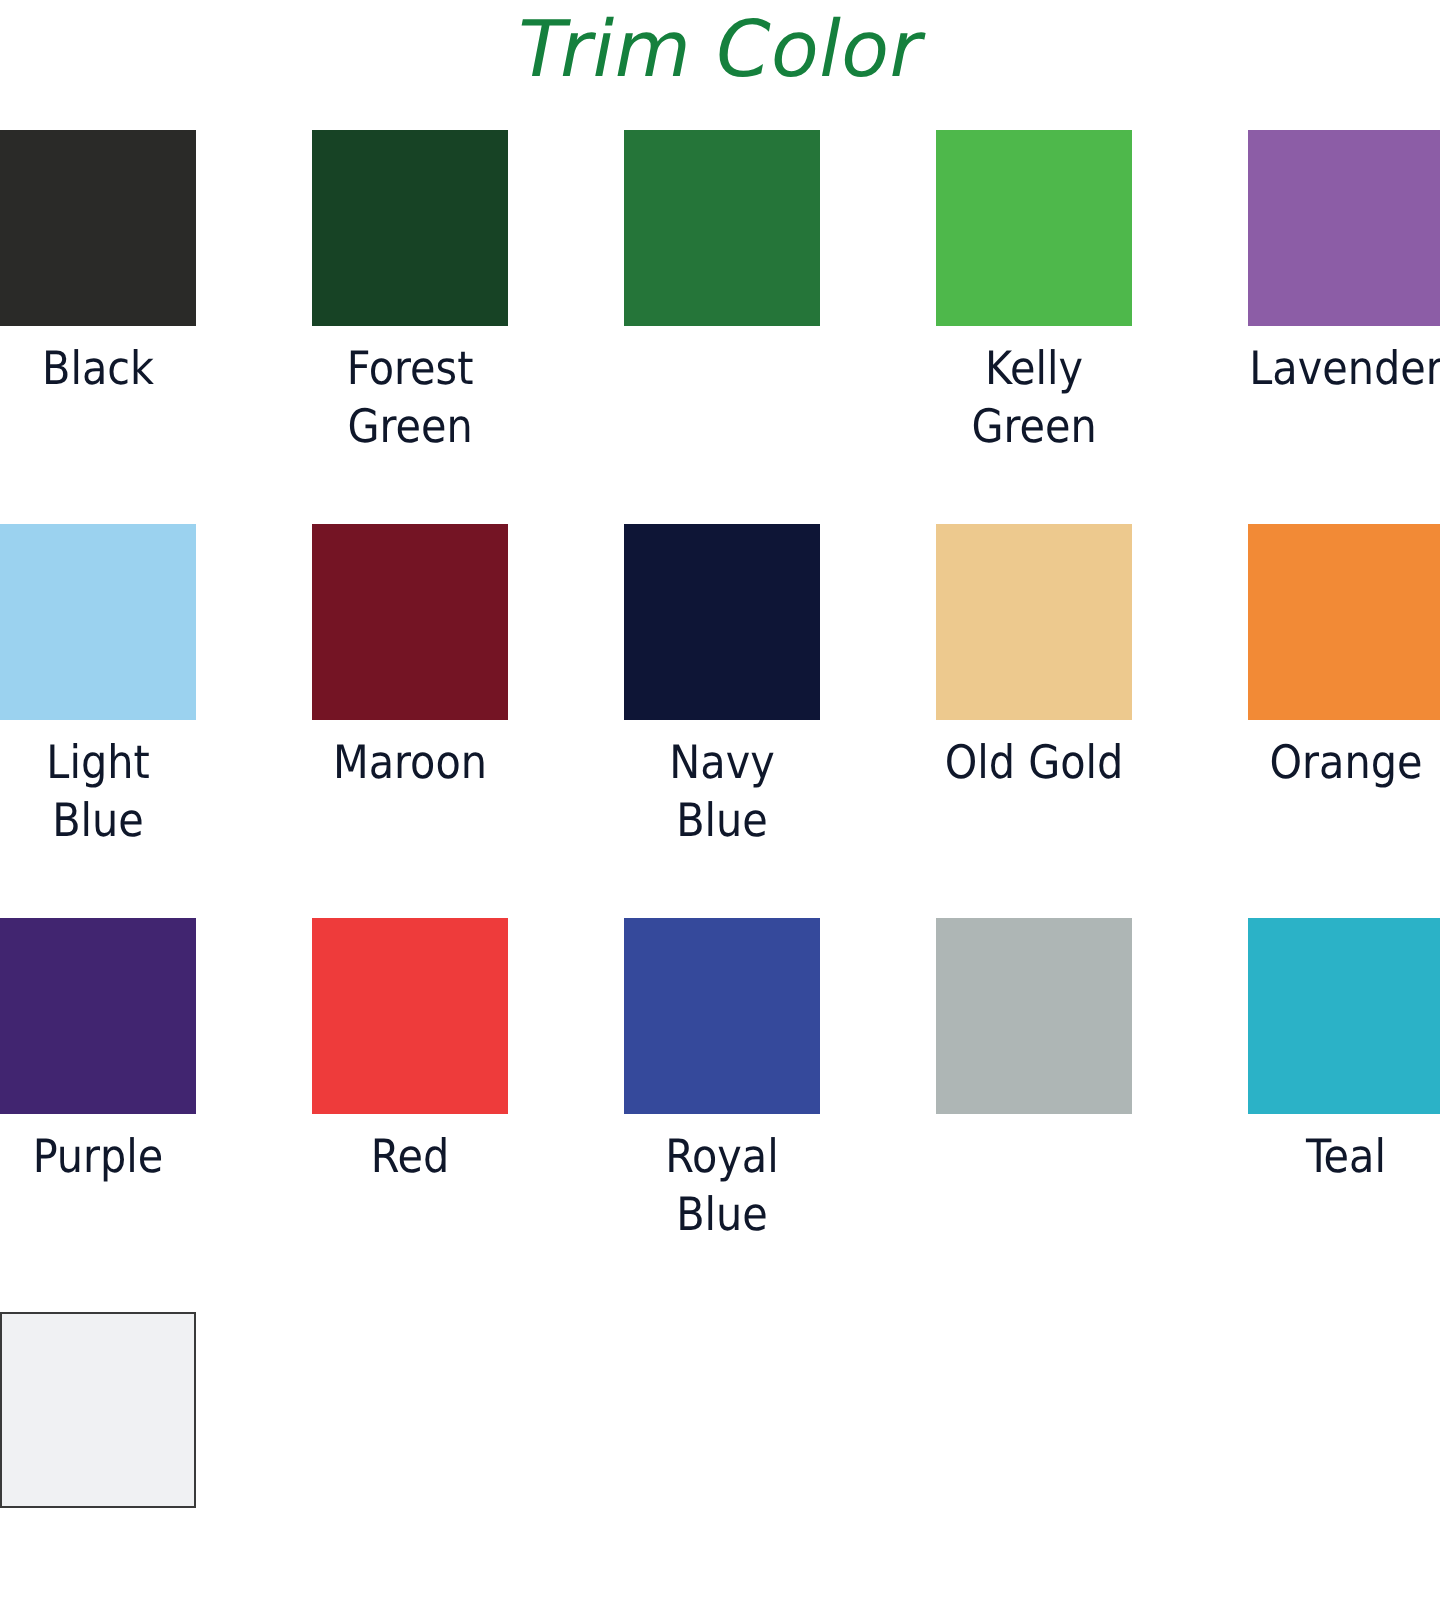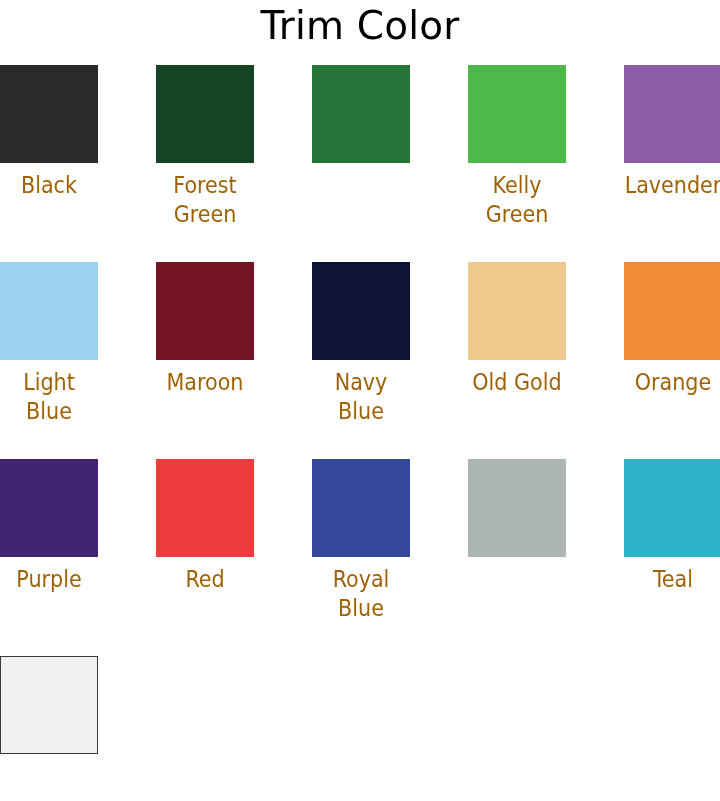--- a/index.html
+++ b/index.html
@@ -27,22 +27,23 @@
     top: 0;
     left: 0;
     width: 720px;
     height: 56px;
     line-height: 52px;
     text-align: center;
     font-family: "DejaVu Sans", "Liberation Sans", sans-serif;
     font-size: 39px;
     font-weight: 400;
     letter-spacing: 0.2px;
-    color: #000000;
+    color: #15803d;
     white-space: nowrap;
+    font-style: italic;
   }
   .swatch-grid {
     position: absolute;
     top: 57px;
     left: 0;
     width: 720px;
     display: grid;
     grid-template-columns: repeat(5, 156px);
     grid-auto-rows: 197px;
     justify-content: start;
@@ -63,21 +64,21 @@
   .swatch-chip.bordered {
     border: 1px solid #3a3a3a;
   }
   .swatch-label {
     width: 98px;
     margin-top: 8px;
     text-align: center;
     font-size: 23px;
     line-height: 29px;
     font-weight: 400;
-    color: #a16207;
+    color: #0f172a;
     letter-spacing: 0px;
     word-spacing: 0px;
   }
 </style>
 </head>
 <body>
 
 <div id="page">
 
   <div class="page-title">Trim Color</div>

